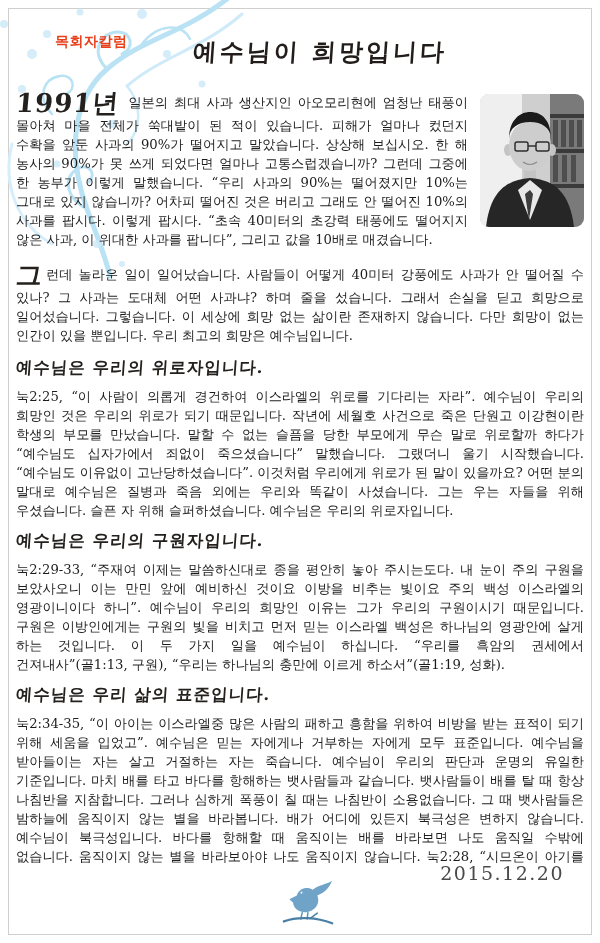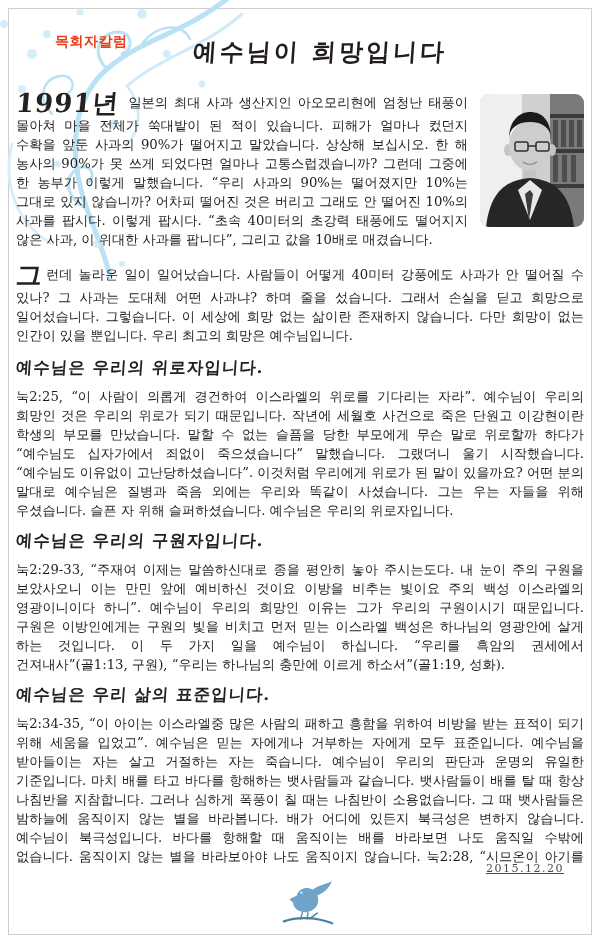--- a/index.html
+++ b/index.html
@@ -35,23 +35,22 @@
     font-size:26px;line-height:1;font-weight:600;letter-spacing:1px;
     display:inline-block;transform:skewX(-5deg);vertical-align:-5px;
     padding-right:3px;color:#23201d;
   }
   .section-heading{
     margin:11px 0 4px 0;font-size:16.5px;font-weight:700;letter-spacing:1px;
     transform:skewX(-4deg);transform-origin:left;color:#23201d;
   }
   .section-body{margin:10px 0 10px 0;}
   .date{
-    position:absolute;right:36px;top:862px;font-size:11px;color:#4a4a4a;
+    position:absolute;right:36px;top:862px;font-size:19px;color:#4a4a4a;
     letter-spacing:1.5px;
-    text-decoration:underline;
   }
   .bird{position:absolute;left:282px;top:872px;width:52px;height:58px;pointer-events:none;}
 </style>
 </head>
 <body>
 
 <div class="page">
   <div class="frame"></div>
 
   <svg class="ornament" viewBox="0 0 272 302" aria-hidden="true">

